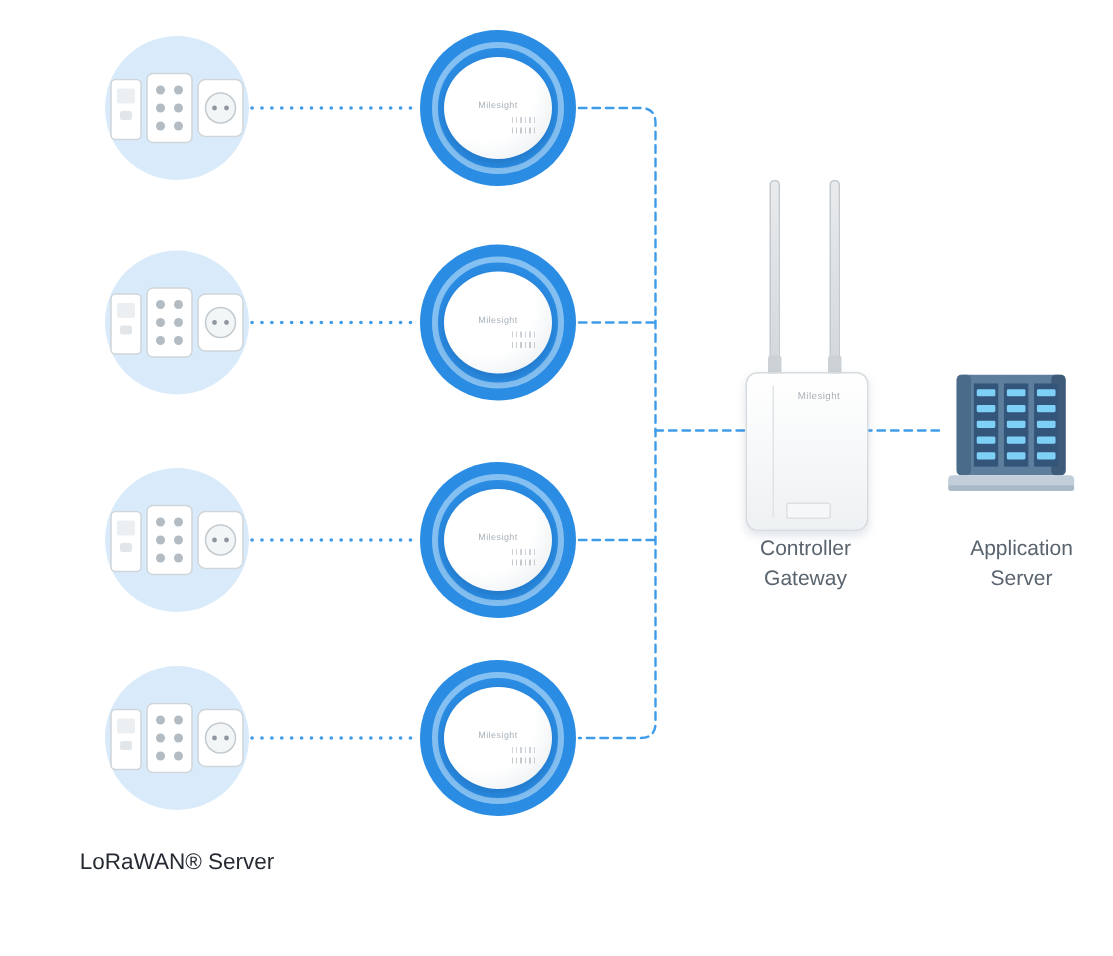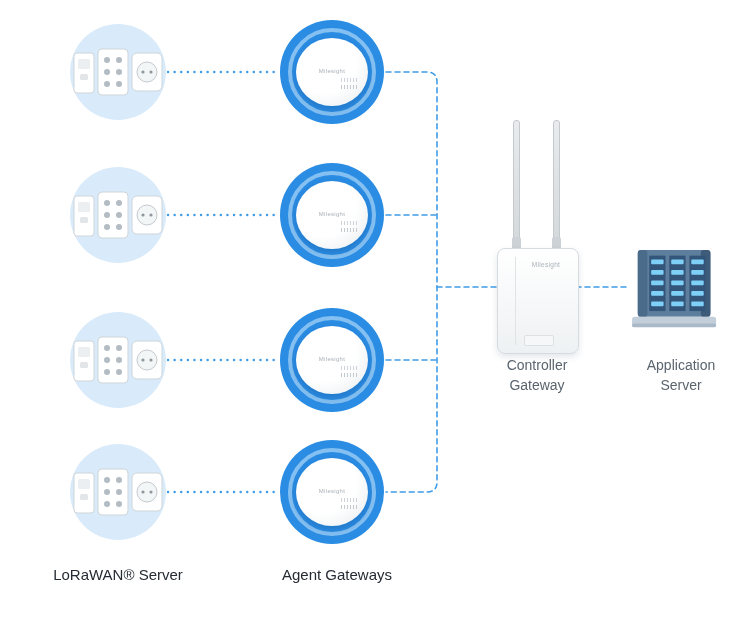--- a/index.html
+++ b/index.html
@@ -331,15 +331,14 @@
       <rect x="2" y="72" width="88" height="10" rx="3" fill="#c2cfdb"></rect>
       <rect x="2" y="79" width="88" height="4" rx="2" fill="#a9b9c7"></rect>
     </g>
   </svg>
 
   <div class="device-label lbl-controller">Controller
 Gateway</div>
   <div class="device-label lbl-server">Application
 Server</div>
   <div class="bottom-label lbl-nodes">LoRaWAN® Server</div>
-  <div class="bottom-label lbl-agents">Agent Gateways</div>
 
 </div>
 
 </body></html>

